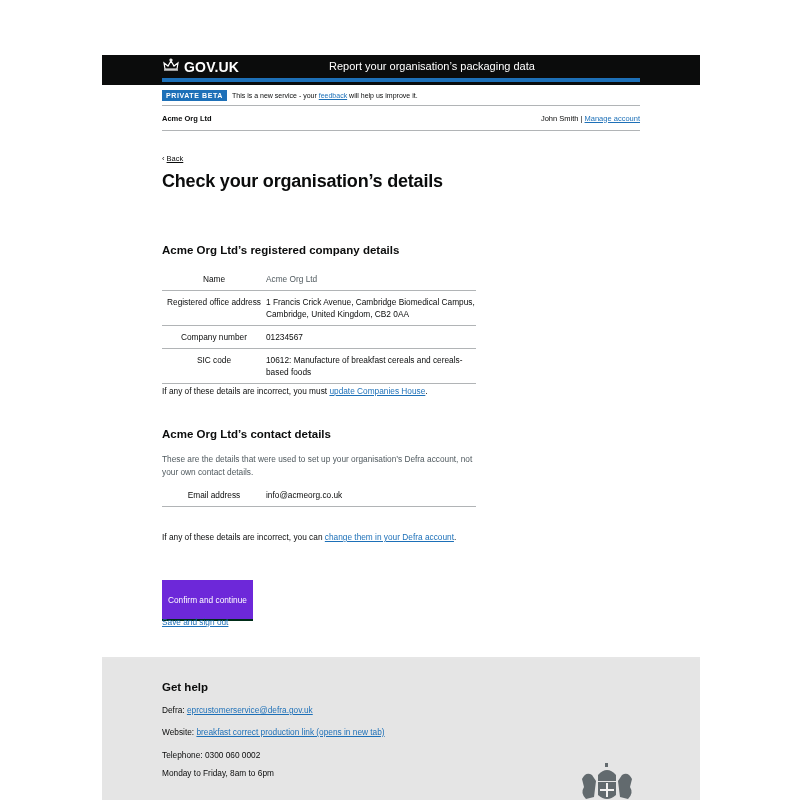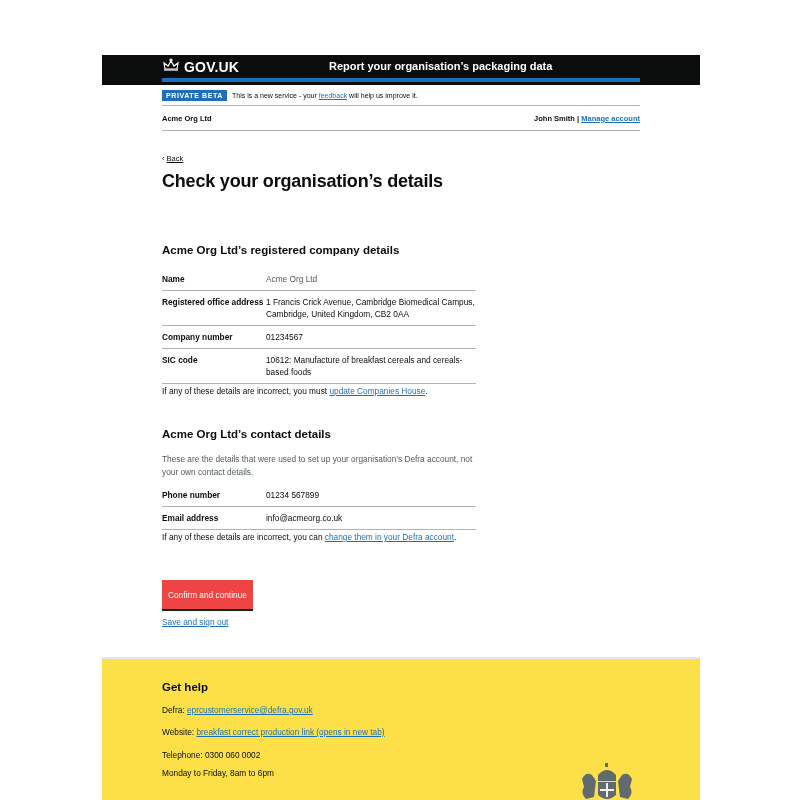--- a/index.html
+++ b/index.html
@@ -5,50 +5,50 @@
     * { box-sizing: border-box; margin: 0; padding: 0; }
     html, body { width: 800px; height: 800px; background: #ffffff; overflow: hidden; }
     body { font-family: "Liberation Sans", sans-serif; color: #0b0c0c; position: relative; }
     a { color: #1d70b8; text-decoration: underline; }
 
     .page { position: absolute; left: 102px; top: 0; width: 598px; height: 800px; background: #fff; }
 
     .header { position: absolute; left: 0; top: 55px; width: 598px; height: 30px; background: #0b0c0c; }
     .logo { position: absolute; left: 60px; top: 3px; display: flex; align-items: center; color: #fff; font-weight: bold; font-size: 14px; letter-spacing: 0.2px; }
     .logo svg { width: 18px; height: 14px; margin-right: 4px; }
-    .service-name { position: absolute; left: 227px; top: 5px; color: #fff; font-weight: bold; font-size: 11px; }
+    .service-name { position: absolute; left: 227px; top: 5px; color: #fff; font-weight: normal; font-size: 11px; }
     .blue-stripe { position: absolute; left: 60px; top: 78px; width: 478px; height: 4px; background: #1d70b8; }
 
     .phase { position: absolute; left: 60px; top: 88px; width: 478px; height: 18px; border-bottom: 1px solid #b1b4b6; display: flex; align-items: center; padding-bottom: 3px; }
     .phase-tag { background: #1d70b8; color: #fff; font-weight: bold; font-size: 7px; letter-spacing: 0.6px; padding: 2px 4px; margin-right: 5px; }
     .phase-text { font-size: 7px; color: #0b0c0c; }
 
     .account-bar { position: absolute; left: 60px; top: 106px; width: 478px; height: 25px; border-bottom: 1px solid #b1b4b6; display: flex; align-items: center; justify-content: space-between; font-size: 7.5px; }
     .org-name { font-weight: bold; }
-    .account-links { color: #0b0c0c; font-weight: bold; }
+    .account-links { color: #0b0c0c; }
 
     .back-link { position: absolute; left: 60px; top: 154px; font-size: 7.5px; color: #0b0c0c; }
     .back-link span.t { text-decoration: underline; }
     .page-title { position: absolute; left: 60px; top: 171px; font-size: 18px; font-weight: bold; letter-spacing: -0.2px; }
     .lead { position: absolute; left: 60px; top: 207px; width: 320px; font-size: 8.3px; line-height: 12.5px; color: #505a5f; }
 
     .section-heading { position: absolute; left: 60px; font-size: 11.5px; font-weight: bold; }
     .summary { position: absolute; left: 60px; width: 314px; font-size: 8.3px; }
     .summary .row { display: flex; border-bottom: 1px solid #b1b4b6; padding: 5px 0 5px 0; line-height: 12px; }
-    .summary .key { width: 104px; font-weight: bold; flex-shrink: 0; }
+    .summary .key { width: 104px; font-weight: normal; flex-shrink: 0; text-align: center; }
     .summary .val { flex: 1; color: #0b0c0c; }
     .summary .val.muted { color: #505a5f; }
 
     .note { position: absolute; left: 60px; width: 314px; font-size: 8.3px; line-height: 12.5px; }
     .section-desc { position: absolute; left: 60px; width: 320px; font-size: 8.3px; line-height: 12.5px; color: #505a5f; }
 
-    .confirm-btn { position: absolute; left: 60px; top: 580px; height: 29px; padding: 0 6px; background: #ef4444; color: #fff; font-size: 8.3px; border: none; box-shadow: 0 2px 0 #002d18; display: flex; align-items: center; font-family: "Liberation Sans", sans-serif; }
+    .confirm-btn { position: absolute; left: 60px; top: 580px; height: 39px; padding: 0 6px; background: #6d28d9; color: #fff; font-size: 8.3px; border: none; box-shadow: 0 2px 0 #002d18; display: flex; align-items: center; font-family: "Liberation Sans", sans-serif; }
     .save-link { position: absolute; left: 60px; top: 617px; font-size: 8.3px; }
 
-    .footer { position: absolute; left: 0; top: 657px; width: 598px; height: 143px; background: #fde047; border-top: 2px solid #e6e6e6; }
+    .footer { position: absolute; left: 0; top: 657px; width: 598px; height: 143px; background: #e5e5e5; border-top: 2px solid #e6e6e6; }
     .footer-heading { position: absolute; left: 60px; top: 22px; font-size: 11.5px; font-weight: bold; }
     .footer-line { position: absolute; left: 60px; font-size: 8.3px; color: #0b0c0c; }
     .crest { position: absolute; left: 474px; top: 104px; width: 62px; height: 40px; }
   </style>
 </head>
 <body>
 
 <div class="page">
 
   <div class="header">
@@ -102,24 +102,20 @@
       <dt class="key">SIC code</dt>
       <dd class="val">10612: Manufacture of breakfast cereals and cereals-based foods</dd>
     </div>
   </dl>
   <p class="note" style="top:385px;"><span>If any of these details are incorrect, you must </span><a>update Companies House</a><span>.</span></p>
 
   <h2 class="section-heading" style="top:428px;">Acme Org Ltd’s contact details</h2>
   <p class="section-desc" style="top:453px;">These are the details that were used to set up your organisation’s Defra account, not your own contact details.</p>
   <dl class="summary" style="top:484px;">
     <div class="row">
-      <dt class="key">Phone number</dt>
-      <dd class="val">01234 567899</dd>
-    </div>
-    <div class="row">
       <dt class="key">Email address</dt>
       <dd class="val">info@acmeorg.co.uk</dd>
     </div>
   </dl>
   <p class="note" style="top:531px;"><span>If any of these details are incorrect, you can </span><a>change them in your Defra account</a><span>.</span></p>
 
   <button class="confirm-btn">Confirm and continue</button>
   <a class="save-link">Save and sign out</a>
 
   <footer class="footer">

